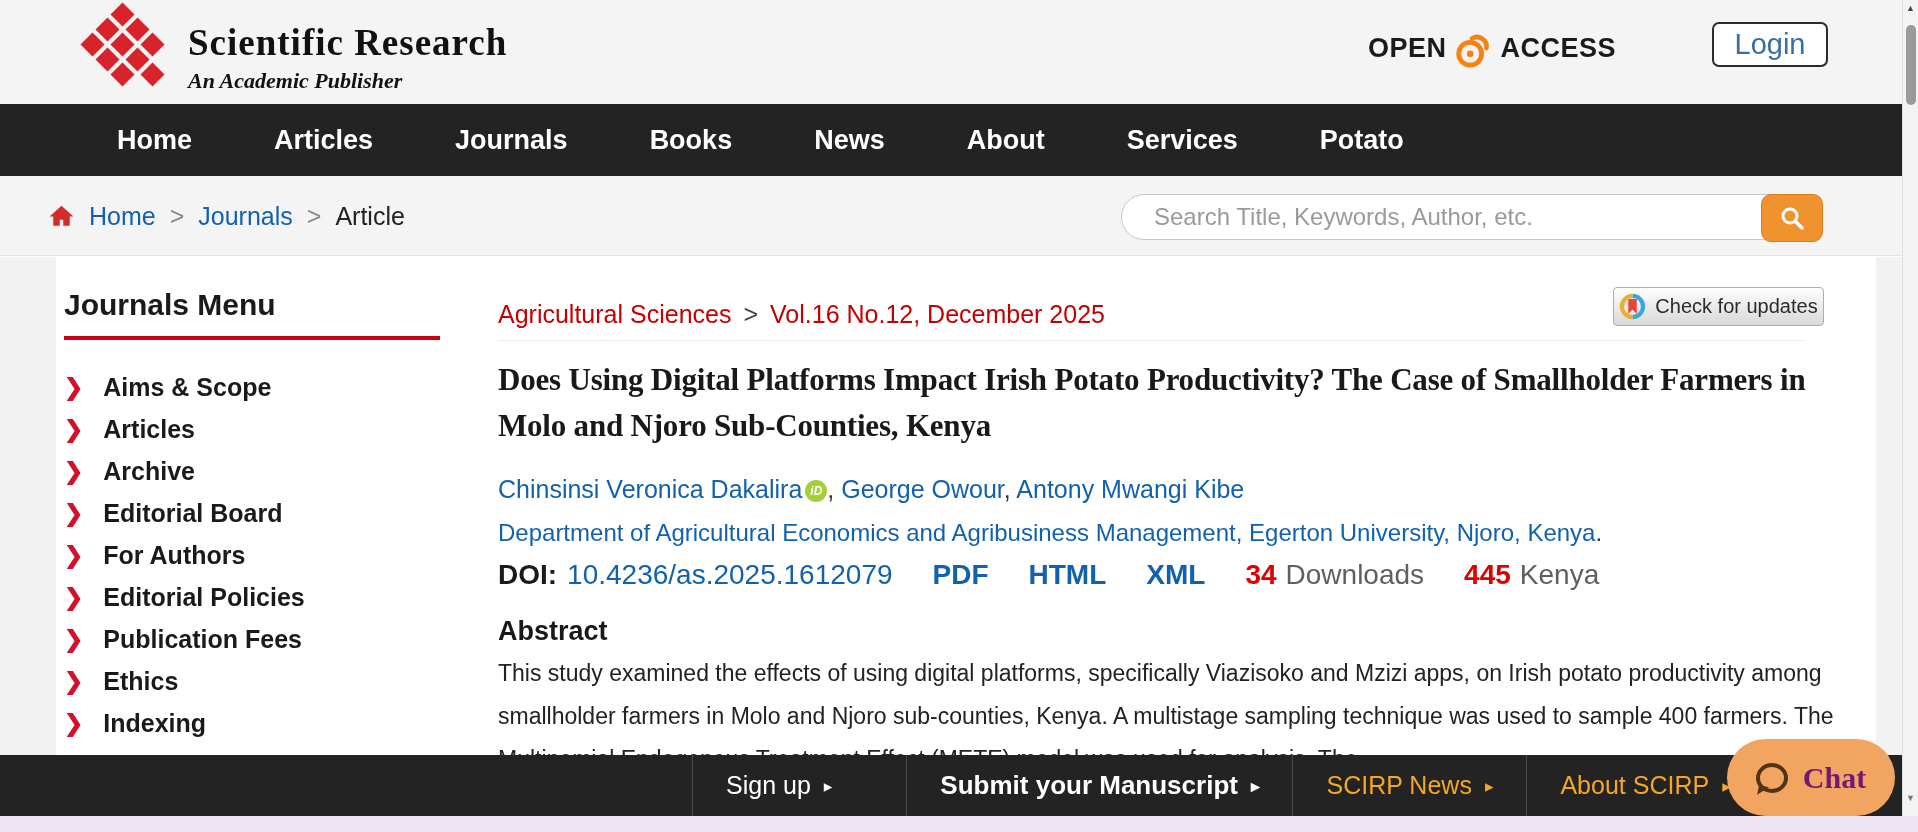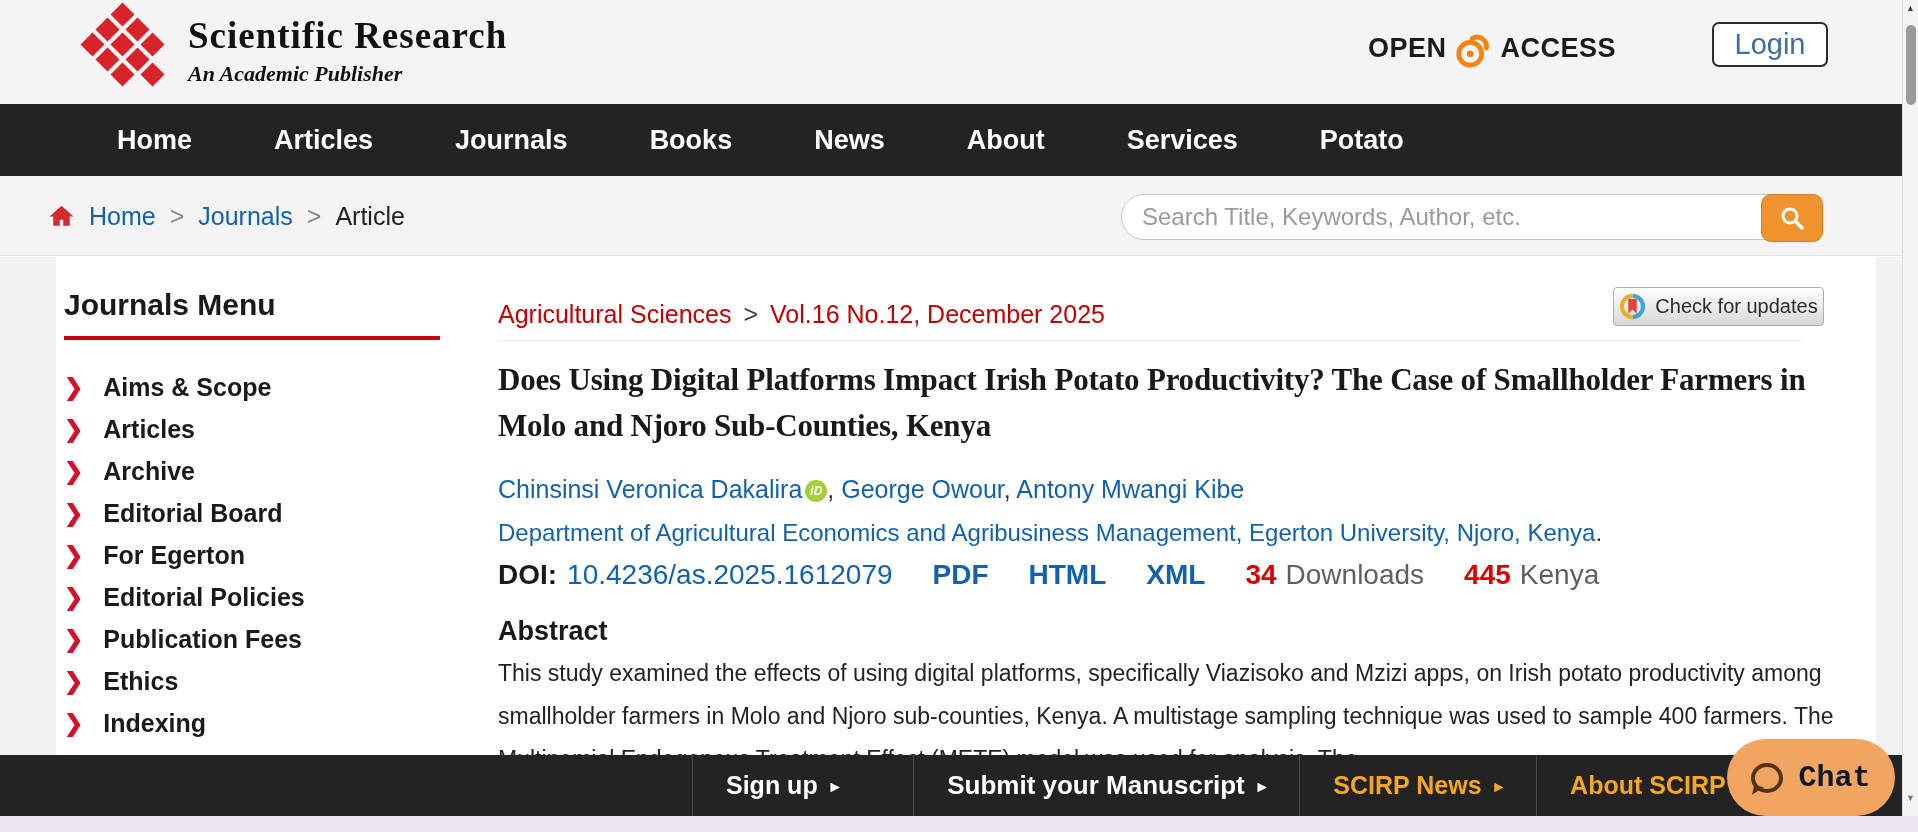--- a/index.html
+++ b/index.html
@@ -1,42 +1,42 @@
 <!DOCTYPE html>
 <html><head>
 <meta charset="utf-8">
 <style>
   * { margin:0; padding:0; box-sizing:border-box; }
   body { background:#e9e9e9; font-family:"Liberation Sans", sans-serif; }
   .screen { position:relative; width:1918px; height:832px; background:#ffffff; overflow:hidden; }
 
   
   .site-header { position:absolute; left:0; top:0; width:1918px; height:104px; background:#f4f4f4; }
-  .logo { position:absolute; left:70px; top:4px; display:flex; align-items:flex-start; cursor:pointer; }
+  .logo { position:absolute; left:70px; top:4px; display:flex; align-items:center; cursor:pointer; }
   .diamonds { position:relative; width:106px; height:96px; }
   .diamonds i { position:absolute; width:17px; height:17px; background:#d8232a; transform:rotate(45deg); }
   .logo-text { margin-left:12px; padding-top:10px; }
   .logo-title { font-family:"Liberation Serif", serif; font-weight:bold; font-size:37px; color:#111; letter-spacing:1px; }
   .logo-subtitle { font-family:"Liberation Serif", serif; font-style:italic; font-weight:bold; font-size:22px; color:#111; margin-top:4px; }
   .open-access { position:absolute; left:1368px; top:26px; display:flex; align-items:center; gap:6px; }
   .open-access span { font-size:27px; font-weight:bold; color:#1b1b1b; letter-spacing:0.5px; }
   .login-btn { position:absolute; left:1712px; top:22px; width:116px; height:45px; background:#fff; border:2px solid #2c2c2c; border-radius:7px; font-size:29px; color:#3a6ea5; font-family:"Liberation Sans", sans-serif; cursor:pointer; }
 
   
   .main-nav { position:absolute; left:0; top:104px; width:1918px; height:72px; background:#232323; display:flex; align-items:center; padding-left:117px; gap:82px; }
   .main-nav a { color:#fff; font-size:27px; font-weight:bold; text-decoration:none; cursor:pointer; }
 
   
   .crumb-row { position:absolute; left:0; top:176px; width:1918px; height:80px; background:#f4f4f4; border-bottom:1px solid #e3e3e3; }
   .breadcrumb { position:absolute; left:48px; top:0; height:80px; display:flex; align-items:center; gap:14px; font-size:25px; }
   .breadcrumb .link { color:#1261ae; text-decoration:none; cursor:pointer; }
   .breadcrumb .sep { color:#8a8a8a; }
   .breadcrumb .current { color:#222; }
   .search-wrap { position:absolute; left:1121px; top:18px; width:702px; height:46px; background:#fff; border:1px solid #c6c6c6; border-radius:23px; }
-  .search-wrap input { position:absolute; left:20px; top:1px; width:600px; height:42px; border:none; outline:none; font-size:24px; color:#444; background:transparent; font-family:"Liberation Sans", sans-serif; }
+  .search-wrap input { position:absolute; left:32px; top:1px; width:600px; height:42px; border:none; outline:none; font-size:24px; color:#444; background:transparent; font-family:"Liberation Sans", sans-serif; }
   .search-wrap input::placeholder { color:#9a9a9a; }
   .search-btn { position:absolute; right:-1px; top:-1px; width:62px; height:48px; background:#f0922e; border:1px solid #d87f1d; border-radius:10px; cursor:pointer; display:flex; align-items:center; justify-content:center; }
 
   
   .gutter { position:absolute; top:257px; height:498px; background:#f2f2f2; }
   .gutter.left { left:0; width:56px; }
   .gutter.right { left:1876px; width:26px; }
 
   
   .sidebar { position:absolute; left:64px; top:288px; width:396px; }
@@ -72,29 +72,29 @@
   .doi-row .fmt { color:#1261ae; font-weight:bold; text-decoration:none; margin-left:40px; cursor:pointer; }
   .doi-row .cnt { color:#dd0000; font-weight:bold; margin-left:40px; }
   .doi-row .cnt-lbl { color:#5f5f5f; margin-left:9px; }
 
   .abstract-heading { position:absolute; left:498px; top:616px; font-size:27px; font-weight:bold; color:#191919; }
   .abstract-text { position:absolute; left:498px; top:652px; width:1345px; font-size:23px; color:#222; line-height:43px; }
 
   
   .bottom-bar { position:absolute; left:0; top:755px; width:1918px; height:61px; background:#232323; }
   .bar-links { position:absolute; left:692px; top:0; height:61px; display:flex; align-items:stretch; }
-  .bar-item { display:flex; align-items:center; gap:13px; padding:0 33px; border-left:1px solid #4a4a4a; color:#fff; font-size:25px; text-decoration:none; cursor:pointer; white-space:nowrap;font-weight:bold; }
+  .bar-item { display:flex; align-items:center; gap:13px; padding:0 33px; border-left:1px solid #4a4a4a; color:#fff; font-size:25px; text-decoration:none; cursor:pointer; white-space:nowrap; }
   .bar-item .arrow { font-size:17px; margin-top:2px; }
   .bar-item.bold { font-weight:bold; font-size:26px;margin-left:41px; }
   .bar-item.gold { color:#f5a623; }
   .bar-item:last-of-type { border-right:1px solid #4a4a4a; }
   .bar-close { width:38px; height:36px; margin:12px 0 0 18px; background:#f0a428; border:none; border-radius:6px; color:#232323; font-size:21px; font-weight:bold; cursor:pointer; font-family:"Liberation Sans", sans-serif; }
 
   .chat-btn { position:absolute; left:1727px; top:739px; width:168px; height:77px; background:#f2a561; border:none; border-radius:39px; display:flex; align-items:center; justify-content:center; gap:15px; cursor:pointer; }
-  .chat-btn .txt { color:#0f172a; font-size:30px; font-weight:bold; font-family:Liberation Mono, monospace; }
+  .chat-btn .txt { color:#701a75; font-size:30px; font-weight:bold; font-family:Liberation Serif, serif; }
   .chat-bubble { position:relative; width:32px; height:30px; border:4px solid #513415; border-radius:50%; }
   .chat-bubble::after { content:""; position:absolute; left:-2px; bottom:-7px; width:0; height:0; border-style:solid; border-width:10px 10px 0 0; border-color:#513415 transparent transparent transparent; transform:rotate(12deg); }
 
   .lavender-strip { position:absolute; left:0; top:816px; width:1918px; height:16px; background:#ece5f1; }
 
   
   .scrollbar { position:absolute; right:0; top:0; width:16px; height:816px; background:#f3f3f3; border-left:1px solid #e0e0e0; }
   .scroll-up { position:absolute; left:0; top:0; width:15px; height:16px; color:#444; font-size:9px; text-align:center; line-height:16px; cursor:pointer; }
   .scroll-thumb { position:absolute; left:3px; top:25px; width:10px; height:80px; background:#9a9a9a; border-radius:6px; cursor:pointer; }
   .scroll-down { position:absolute; left:0; top:790px; width:15px; height:16px; color:#777; font-size:9px; text-align:center; line-height:16px; cursor:pointer; }
@@ -189,21 +189,21 @@
       <li>
           <span class="chev">❯</span>
           <span class="lbl">Archive</span>
         </li>
       <li>
           <span class="chev">❯</span>
           <span class="lbl">Editorial Board</span>
         </li>
       <li>
           <span class="chev">❯</span>
-          <span class="lbl">For Egerton</span>
+          <span class="lbl">For Authors</span>
         </li>
       <li>
           <span class="chev">❯</span>
           <span class="lbl">Editorial Policies</span>
         </li>
       <li>
           <span class="chev">❯</span>
           <span class="lbl">Publication Fees</span>
         </li>
       <li>

